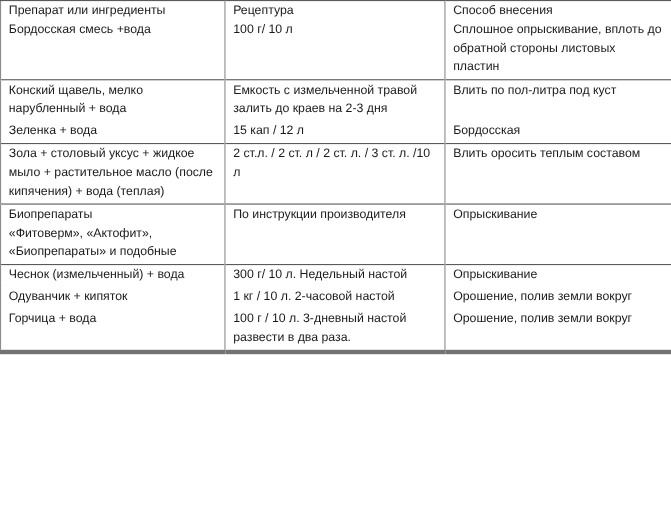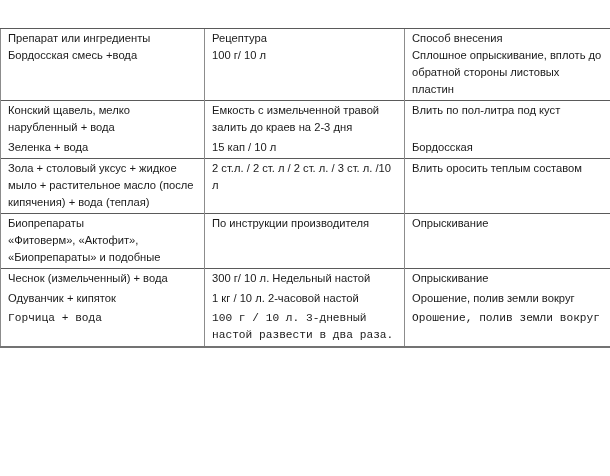--- a/index.html
+++ b/index.html
@@ -10,21 +10,20 @@
   body {
     width: 610px;
     height: 476px;
     font-family: "Liberation Sans", "DejaVu Sans", sans-serif;
     color: #1a1a1a;
     overflow: hidden;
   }
   #table-wrap {
     position: relative;
     width: 602px;
-    margin-top: 28px;
   }
   table.recipe-table {
     border-collapse: collapse;
     width: 610px;
     table-layout: fixed;
     font-size: 11.2px;
     line-height: 17px;
   }
   table.recipe-table col.c1 { width: 204px; }
   table.recipe-table col.c2 { width: 200px; }
@@ -38,21 +37,21 @@
     border-top: 0;
     border-bottom: 0;
     word-wrap: break-word;
     white-space: pre-line;
   }
   table.recipe-table td.first { border-left: 1px solid #8c8c8c; }
   table.recipe-table td.last  { border-right: 1px solid #8c8c8c; }
 
   
   tr.rule-top > td { border-top: 1px solid #5a5a5a; }
-  tr.rule-bottom > td { border-bottom: 2px solid #737373; font-family: Liberation Mono, monospace; }
+  tr.rule-bottom > td { border-bottom: 4px solid #737373; }
 
   .pad-b-lg { padding-bottom: 30px; }
   .pad-b-md { padding-bottom: 14px; }
   .pad-b-sm { padding-bottom: 4px; }
 </style>
 </head>
 <body>
 
 <div id="table-wrap">
   <table class="recipe-table">
@@ -72,21 +71,21 @@
       </tr>
 
       <tr class="rule-top">
         <td class="first pad-b-md">Конский щавель, мелко нарубленный + вода</td>
         <td class="pad-b-md">Емкость с измельченной травой залить до краев на 2-3 дня</td>
         <td class="last pad-b-md">Влить по пол-литра под куст</td>
       </tr>
 
       <tr>
         <td class="first pad-b-sm">Зеленка + вода</td>
-        <td class="pad-b-sm">15 кап / 10 л</td>
+        <td class="pad-b-sm">15 кап / 12 л</td>
         <td class="last pad-b-sm">Бордосская</td>
       </tr>
 
 
       <tr class="rule-top">
         <td class="first">Зола + столовый уксус + жидкое мыло + растительное масло (после кипячения) + вода (теплая)</td>
         <td>2 ст.л. / 2 ст. л / 2 ст. л. / 3 ст. л. /10 л</td>
         <td class="last">Влить оросить теплым составом</td>
       </tr>
 

